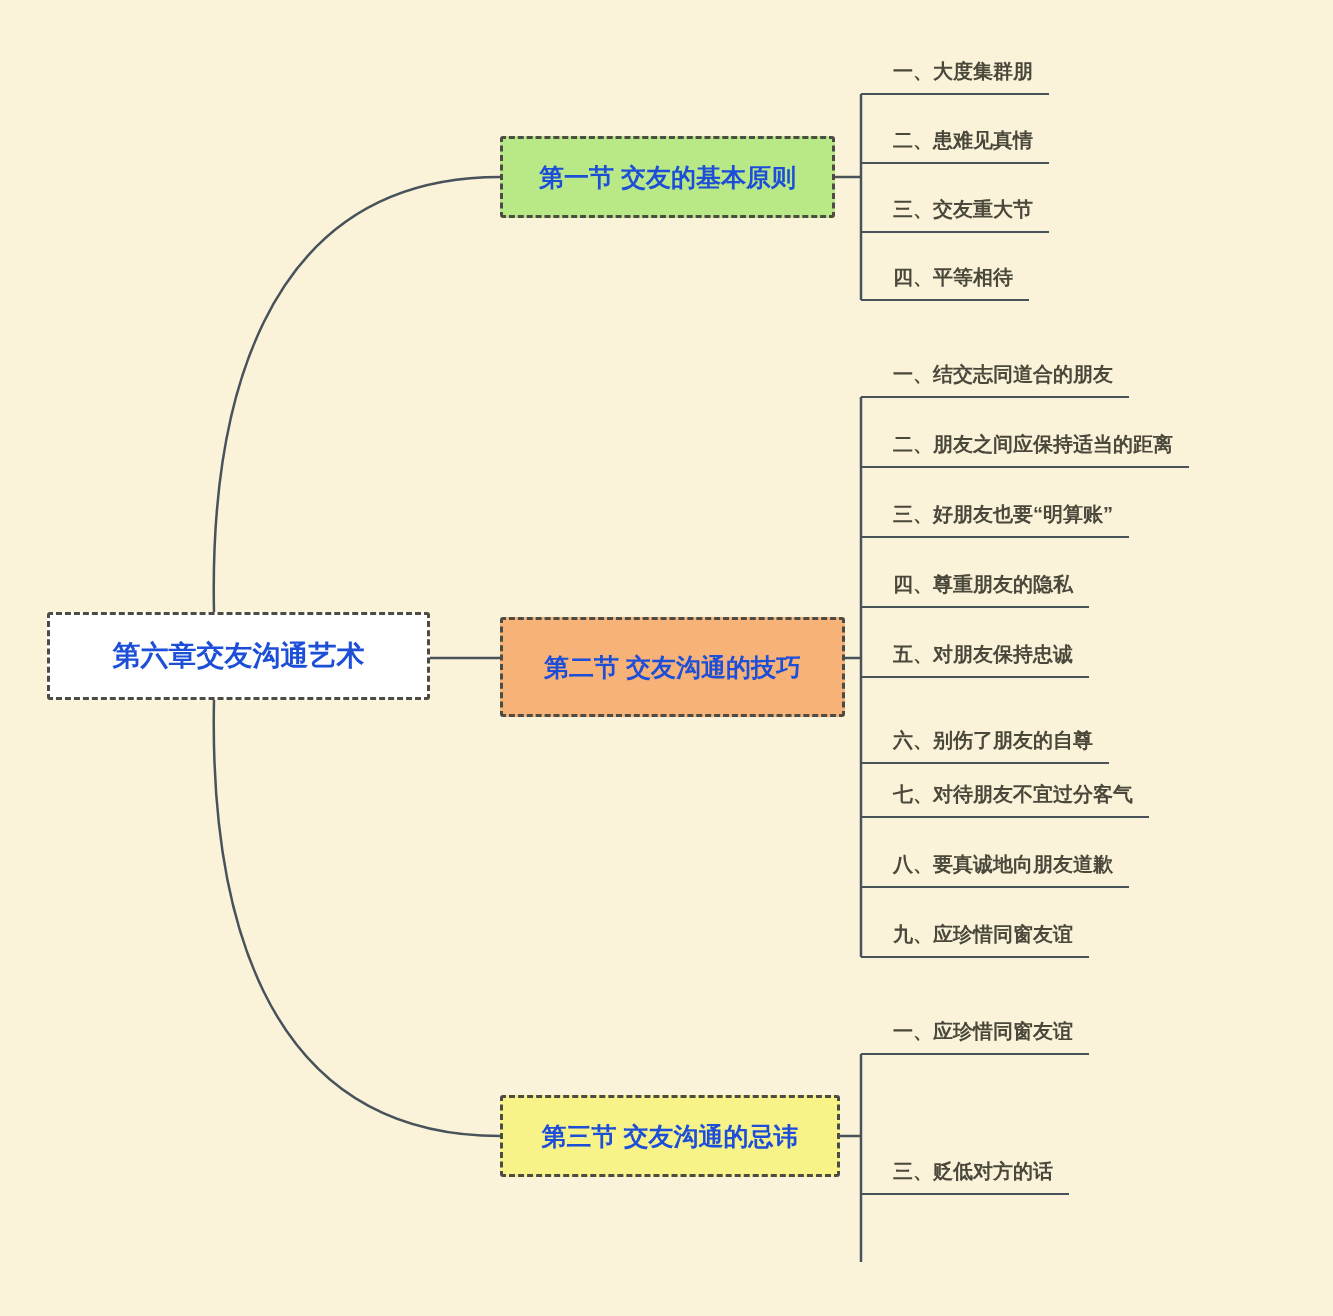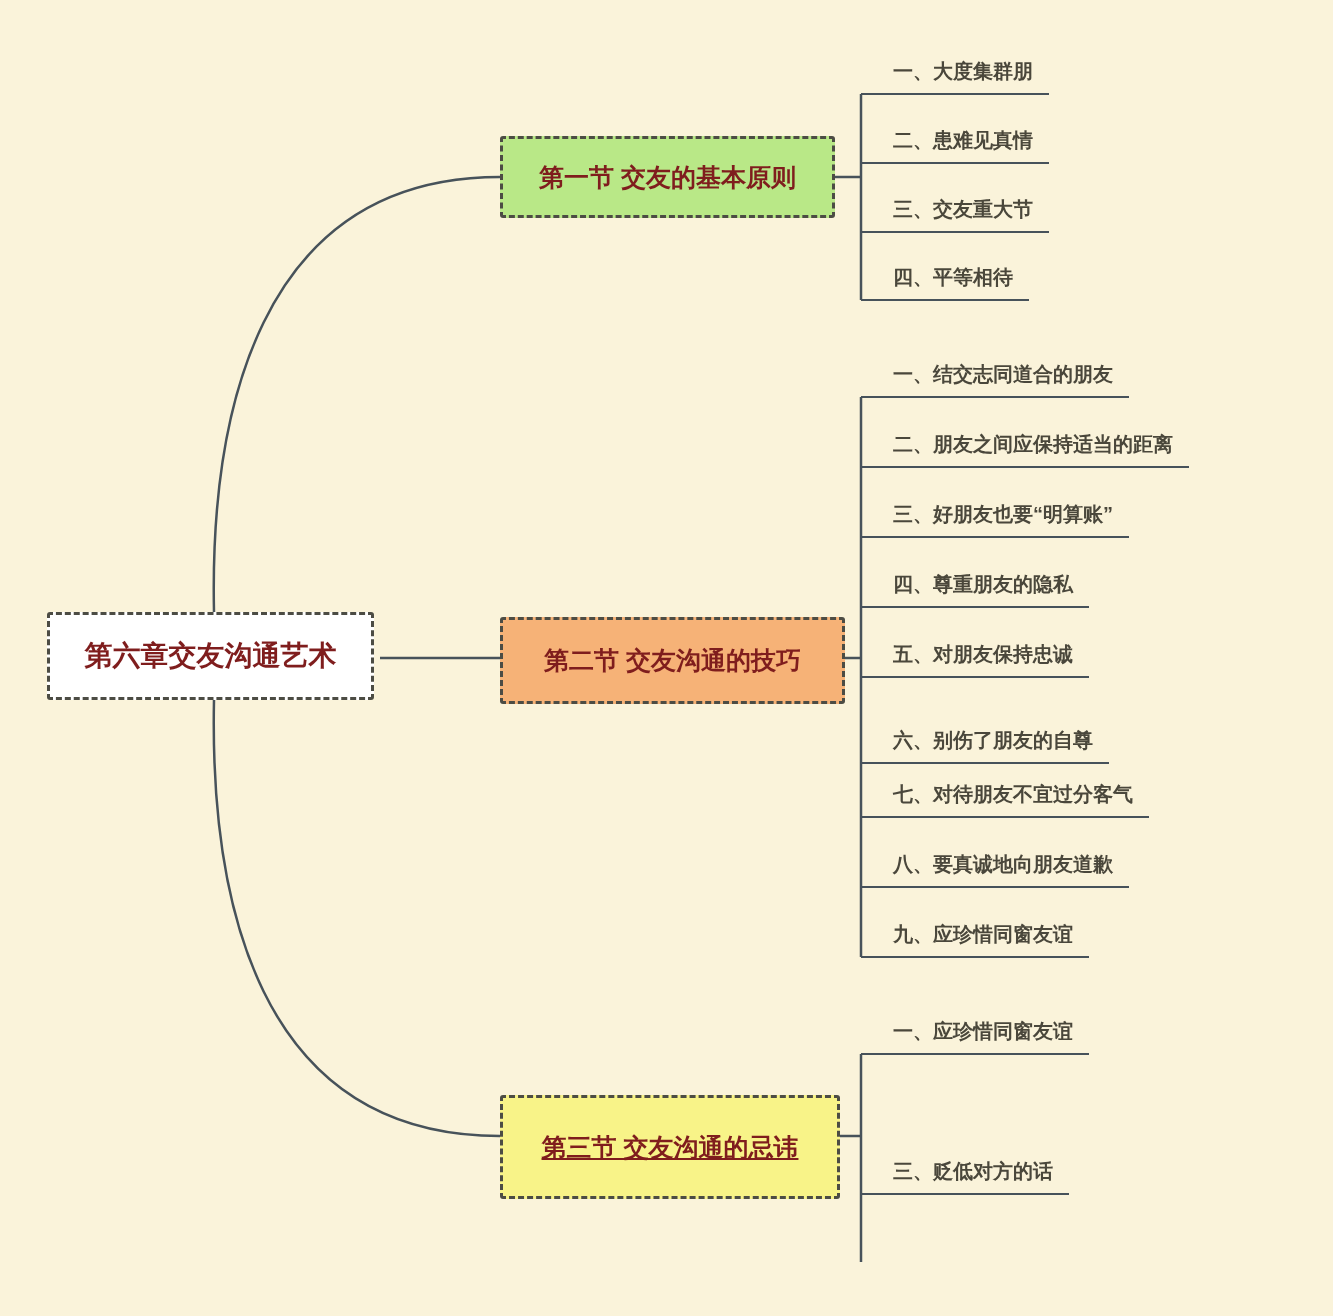--- a/index.html
+++ b/index.html
@@ -29,43 +29,42 @@
   .node {
     position: absolute;
     z-index: 2;
     display: flex;
     align-items: center;
     justify-content: center;
     box-sizing: border-box;
     border: 3px dashed #4c4c44;
     border-radius: 3px;
     font-weight: bold;
-    color: #7f1d1d;
+    color: #1d4ed8;
     white-space: nowrap;
   }
   .node.root {
-    left: 47px; top: 612px; width: 327px; height: 88px;
+    left: 47px; top: 612px; width: 383px; height: 88px;
     background: #ffffff;
     font-size: 28px;
   }
   .node.sec1 {
     left: 500px; top: 136px; width: 335px; height: 82px;
     background: #b9e887;
     font-size: 25px;
   }
   .node.sec2 {
-    left: 500px; top: 617px; width: 345px; height: 87px;
+    left: 500px; top: 617px; width: 345px; height: 100px;
     background: #f6b277;
     font-size: 25px;
   }
   .node.sec3 {
-    left: 500px; top: 1095px; width: 340px; height: 104px;
+    left: 500px; top: 1095px; width: 340px; height: 82px;
     background: #f8f388;
     font-size: 25px;
-    text-decoration: underline;
   }
   .leaf {
     position: absolute;
     left: 861px;
     height: 44px;
     z-index: 1;
     box-sizing: border-box;
     display: flex;
     align-items: flex-end;
     padding: 0 16px 8px 32px;

